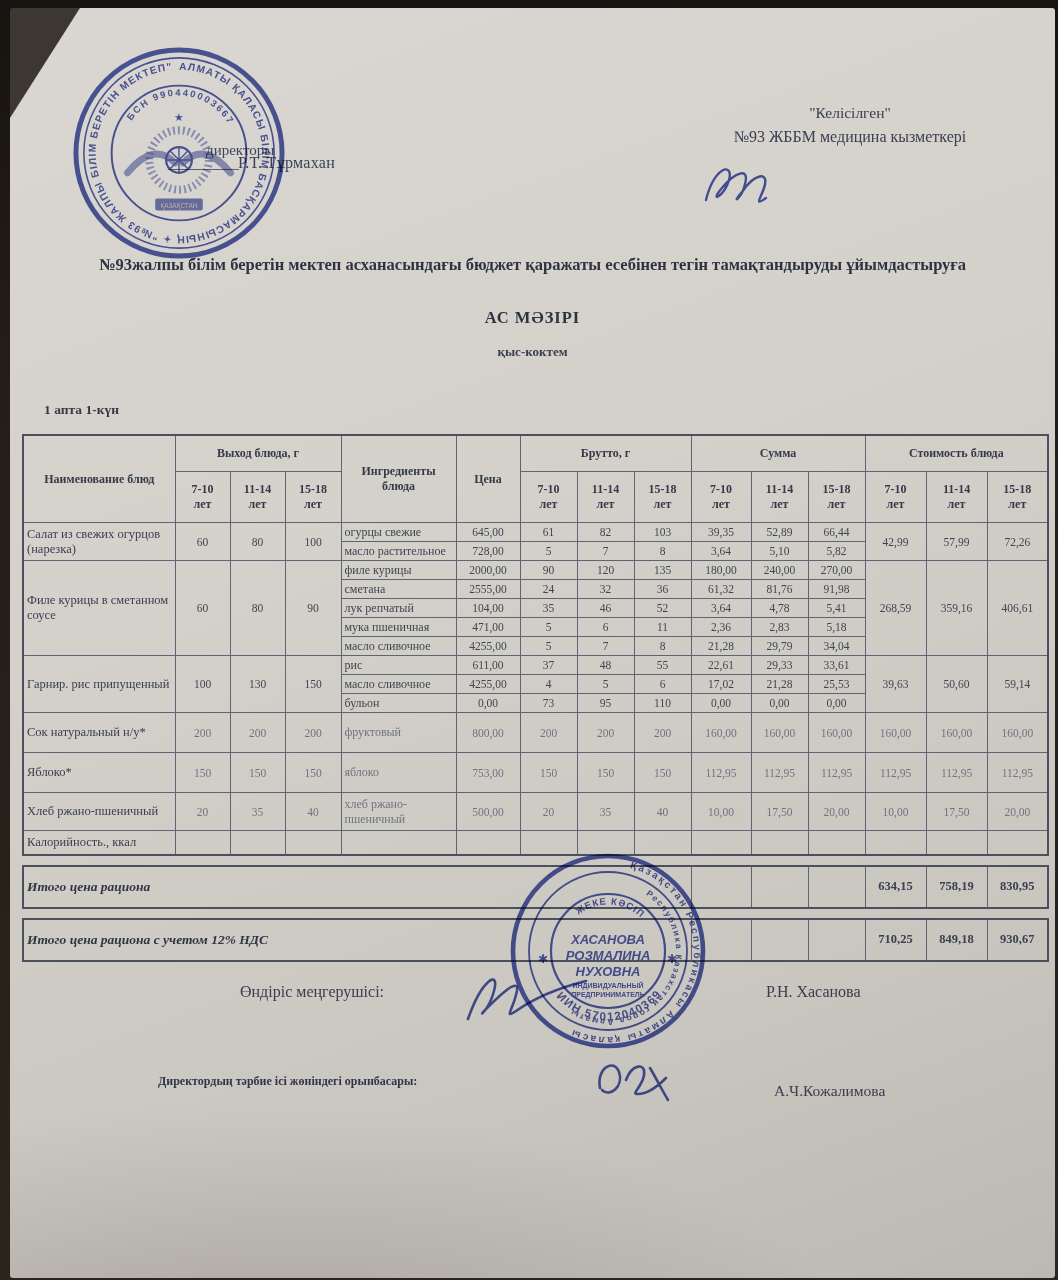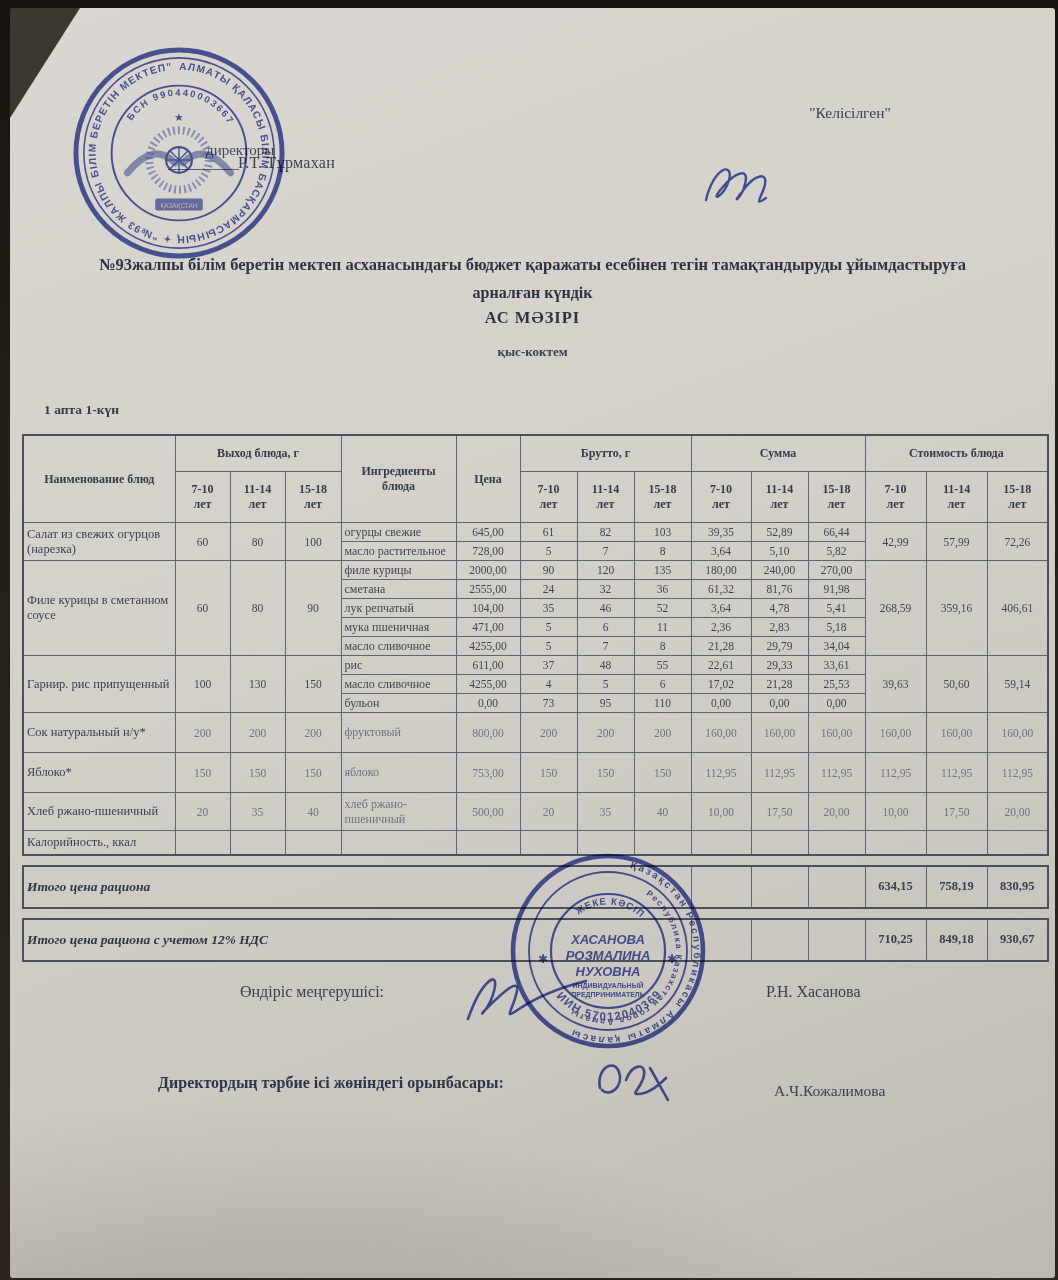--- a/index.html
+++ b/index.html
@@ -54,21 +54,21 @@
 
   
   .stamp{z-index:5;mix-blend-mode:multiply;opacity:.88;}
   .sig{z-index:6;mix-blend-mode:multiply;opacity:.9;}
   .school-stamp{left:60px;top:36px;width:218px;height:218px;}
   .ip-stamp{left:498px;top:843px;width:200px;height:200px;}
 
   
   .prod-label{left:230px;top:975px;font-size:16px;color:#383e4c;z-index:2;}
   .prod-name{left:756px;top:975px;font-size:16px;color:#383e4c;z-index:2;}
-  .dep-label{left:148px;top:1066px;font-size:16px;font-weight:bold;color:#30364a;z-index:2;}
+  .dep-label{left:148px;top:1066px;font-size:12px;font-weight:bold;color:#30364a;z-index:2;}
   .dep-name{left:752px;top:1074px;font-size:15.5px;color:#3a4050;z-index:2;margin-left:12px;}
 </style>
 </head>
 <body>
 
 <div class="photo">
   <div class="paper">
 
     <div class="abs hdr-left-small"><span>директоры</span></div>
     <div class="abs hdr-left-name"><span class="sig-line">__________</span><span>Р.Т. Тұрмахан</span></div>
@@ -97,27 +97,27 @@
         <path d="M58,130 Q84,98 106,120" stroke="#3c4aa4" stroke-width="7" fill="none" stroke-linecap="round" opacity=".6"></path>
         <path d="M162,130 Q136,98 114,120" stroke="#3c4aa4" stroke-width="7" fill="none" stroke-linecap="round" opacity=".6"></path>
         <rect x="86" y="156" width="48" height="12" rx="2" fill="#3c4aa4" opacity=".8"></rect>
         <text x="110" y="165" text-anchor="middle" font-family="Liberation Sans, sans-serif" font-size="6.5" fill="#d4d1cb">ҚАЗАҚСТАН</text>
       </g>
     </svg>
     <div class="corner-dark"></div>
 
     <div class="abs hdr-right">
       <div class="l1">"Келісілген"</div>
+      <div class="l2">№93 ЖББМ медицина кызметкері</div>
     </div>
     <svg class="abs sig" style="left:688px;top:150px;width:110px;height:56px" viewBox="0 0 110 56">
       <path d="M8,42 C16,8 36,4 31,22 C27,38 10,46 24,30 C36,15 52,8 47,26 C44,40 32,48 44,34 C56,16 72,12 66,30 C62,42 56,48 68,40" stroke="#3b4aa8" stroke-width="2.4" fill="none" stroke-linecap="round"></path>
     </svg>
 
     <div class="abs center title1">№93жалпы білім беретін мектеп асханасындағы бюджет қаражаты есебінен тегін тамақтандыруды ұйымдастыруға</div>
-    <div class="abs center title2">арналған күндік</div>
     <div class="abs center title4">қыс-коктем</div>
     <div class="abs center title3">АС МӘЗІРІ</div>
 
     <div class="abs week">1 апта 1-күн</div>
 
     <div class="abs table-zone">
       <table class="doc">
           <colgroup>
             <col style="width: 152px;">
             <col style="width: 55px;">

